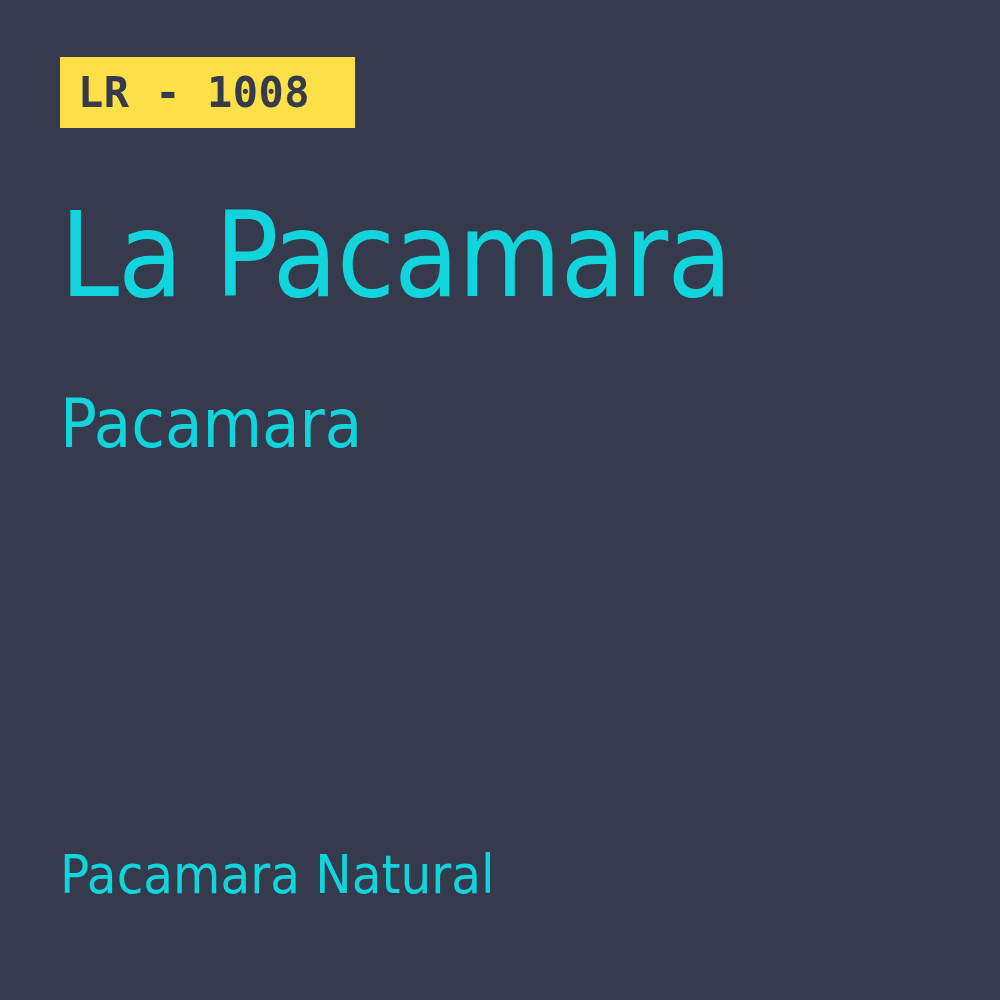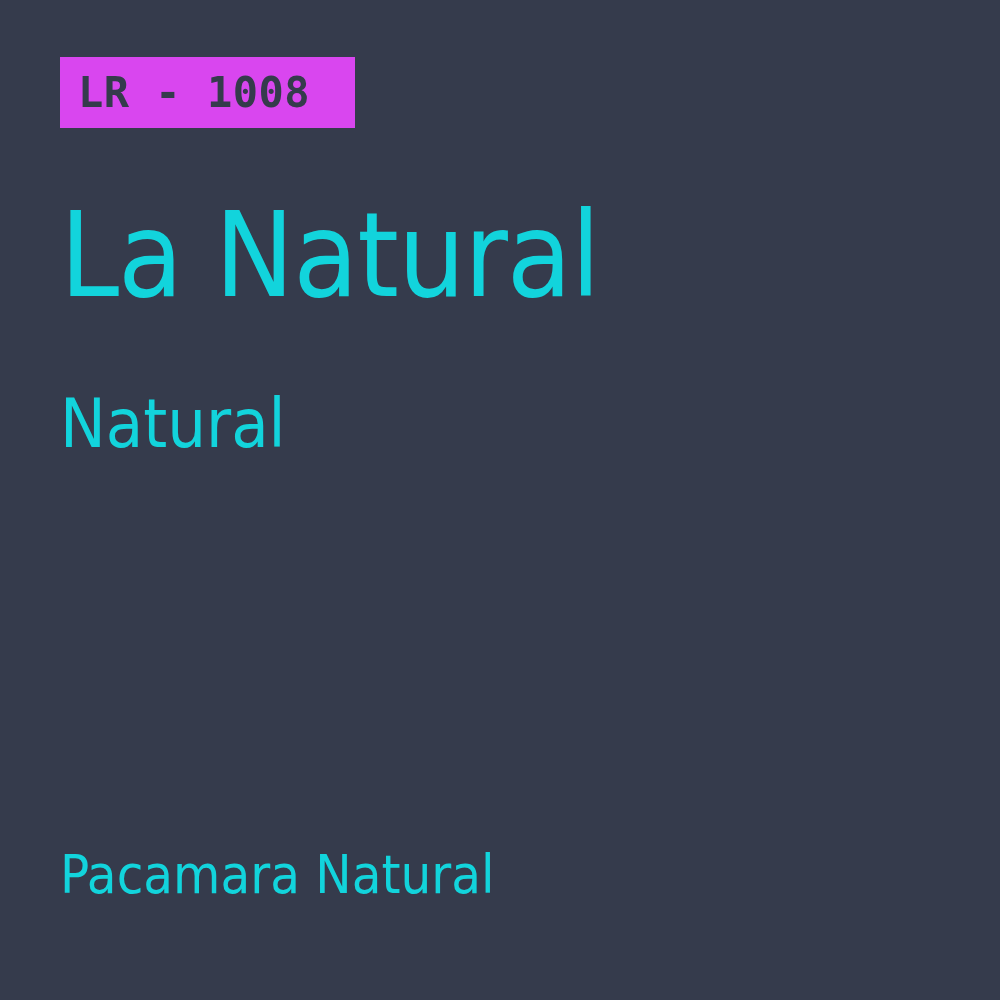--- a/index.html
+++ b/index.html
@@ -22,21 +22,21 @@
     box-sizing: border-box;
   }
 
   
   .lot-badge {
     position: absolute;
     left: 60px;
     top: 57px;
     width: 295px;
     height: 71px;
-    background: #d946ef;
+    background: #fde047;
     display: flex;
     align-items: center;
     justify-content: flex-start;
     box-sizing: border-box;
     padding-left: 18px;
   }
 
   .lot-badge-text {
     font-family: "DejaVu Sans Mono", monospace;
     font-size: 42px;
@@ -93,19 +93,19 @@
 </style>
 </head>
 <body>
 
 <div class="label-card">
 
   <div class="lot-badge">
     <span class="lot-badge-text">LR - 1008</span>
   </div>
 
-  <div class="farm-name">La Natural</div>
+  <div class="farm-name">La Pacamara</div>
 
-  <div class="origin-country">Natural</div>
+  <div class="origin-country">Pacamara</div>
 
   <div class="variety-process">Pacamara Natural</div>
 
 </div>
 
 </body></html>

